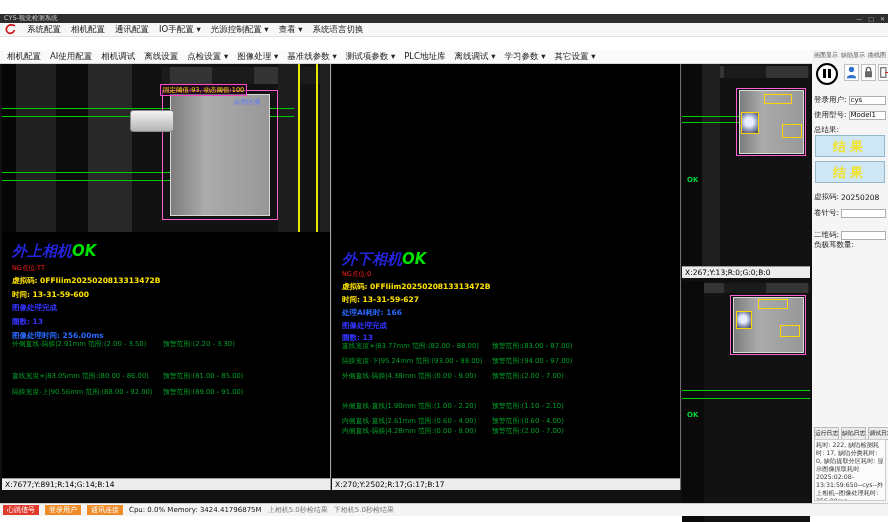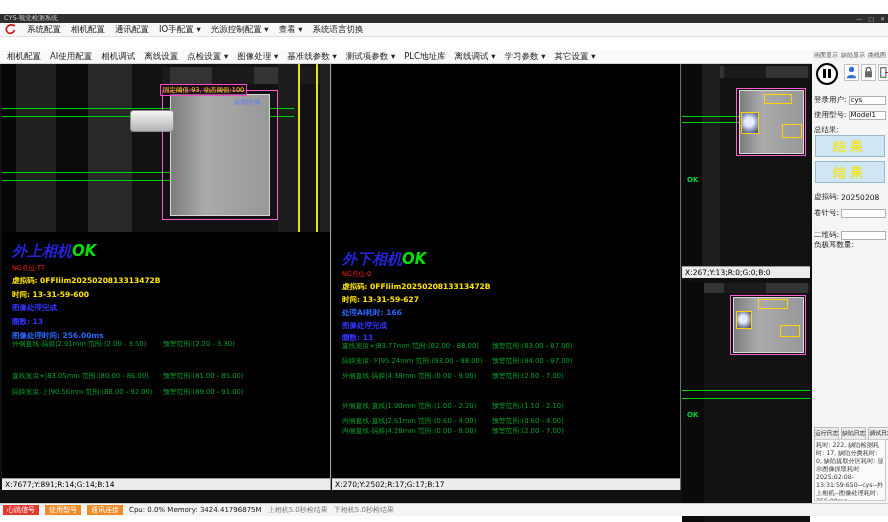--- a/index.html
+++ b/index.html
@@ -293,20 +293,20 @@
     <div class="logtabs">
       <span>运行日志</span>
       <span>缺陷日志</span>
       <span>调试日志</span>
     </div>
     <div class="logbox">耗时: 222, 缺陷检测耗时: 17, 缺陷分类耗时: 0, 缺陷提取分区耗时: 显示图像抓取耗时 2025:02:08-13:31:59:650--cys--外上相机--图像处理耗时: 256.00ms</div>
   </div>
 
   <div class="statusbar">
     <span class="badge red">心跳信号</span>
-    <span class="badge org">使用型号</span>
+    <span class="badge org">登录用户</span>
     <span class="badge org">通讯连接</span>
     <span>Cpu: 0.0% Memory: 3424.41796875M</span>
     <span class="sgray">上相机5.0秒检结果</span>
     <span class="sgray">下相机5.0秒检结果</span>
   </div>
 
 </div>
 
 </body></html>

